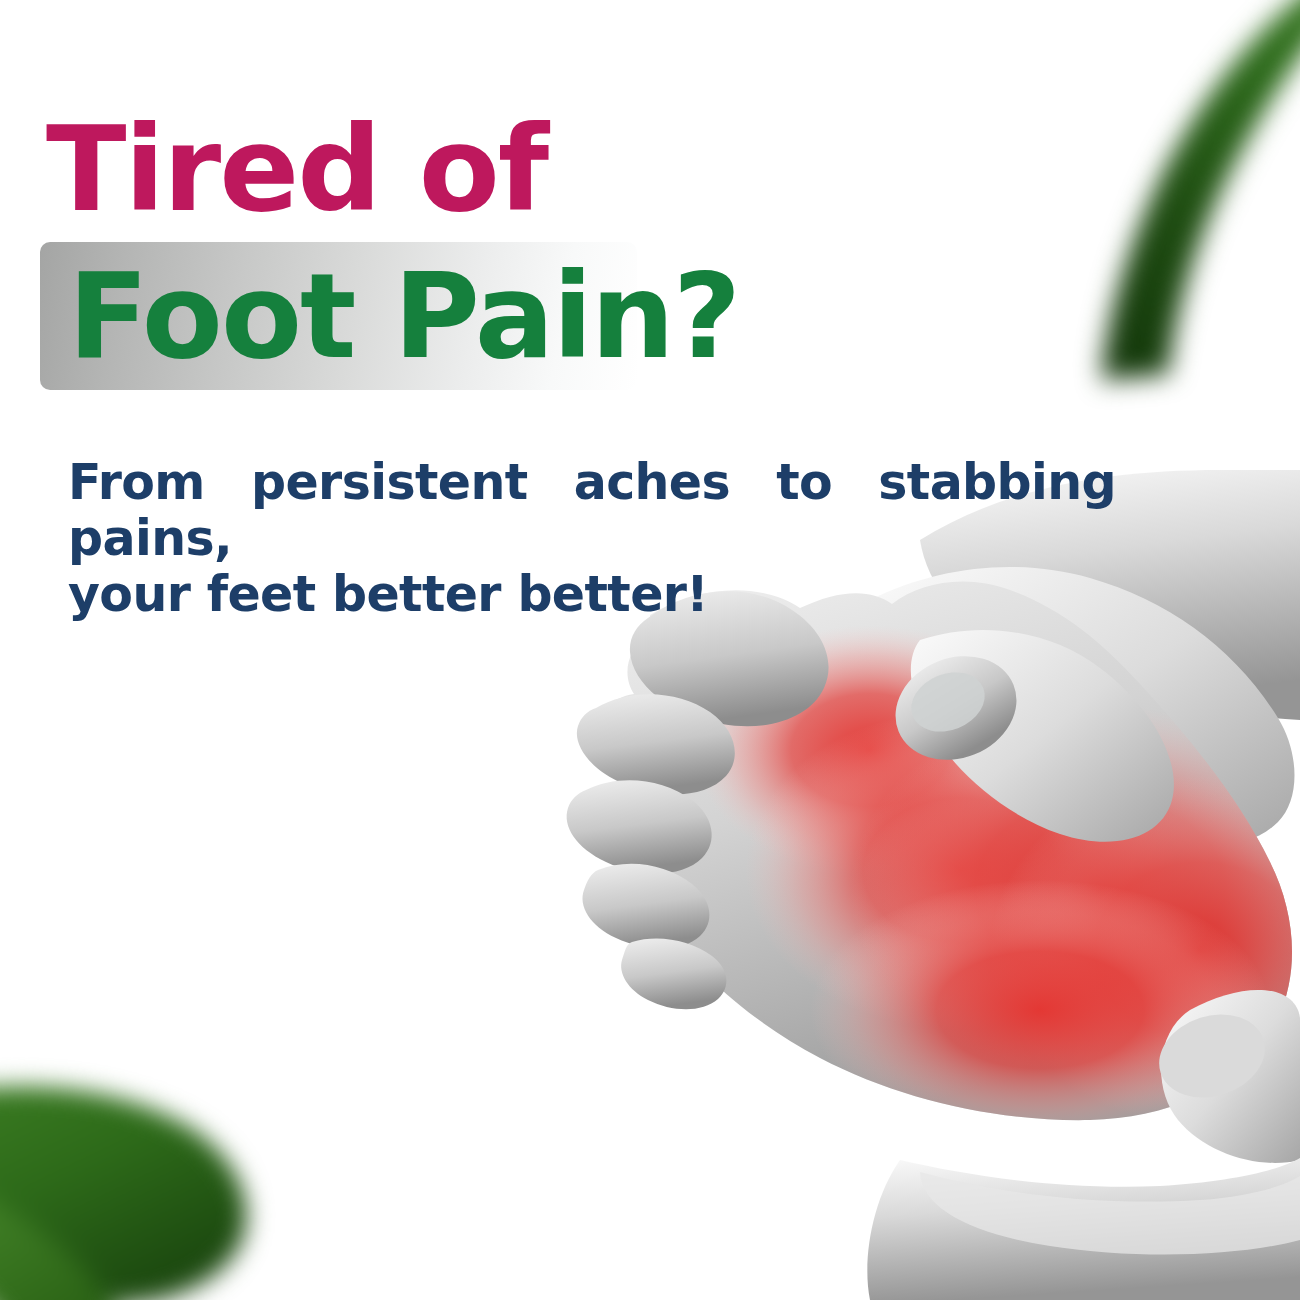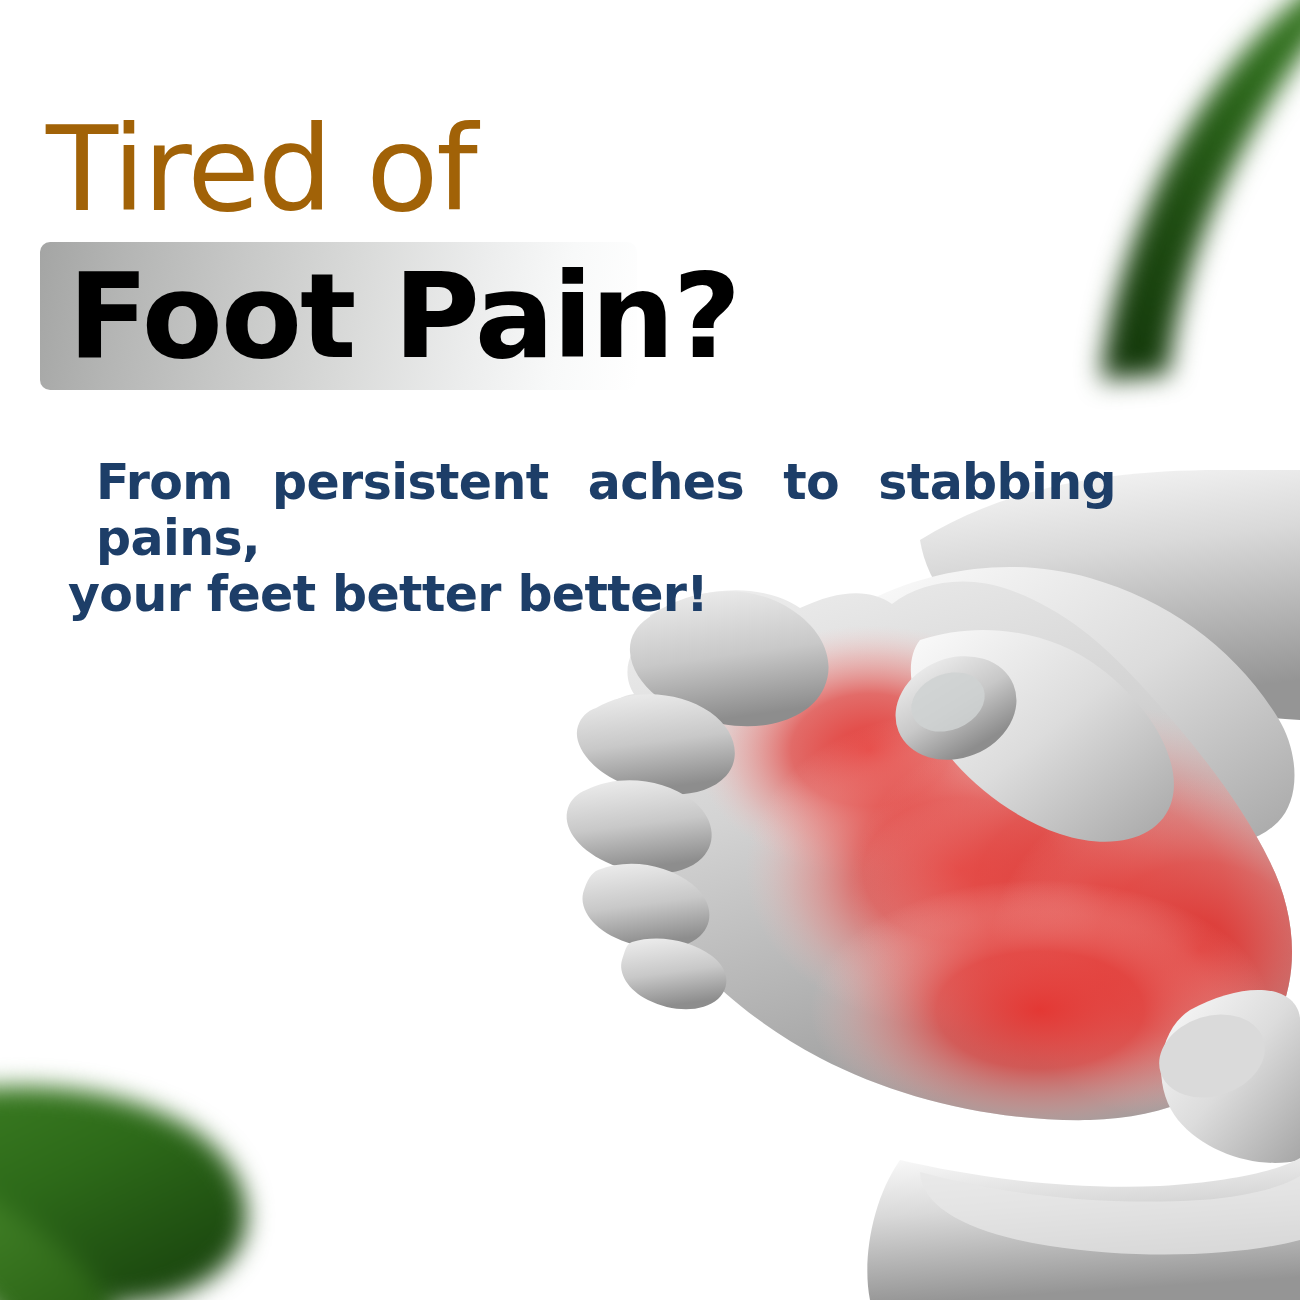--- a/index.html
+++ b/index.html
@@ -47,25 +47,25 @@
 
   
   .headline-block {
     position: absolute;
     left: 40px;
     top: 110px;
     width: 1000px;
   }
   .headline-line1 {
     font-family: "DejaVu Sans", sans-serif;
-    font-weight: 400;
+    font-weight: 700;
     font-size: 118px;
     line-height: 1.0;
     letter-spacing: -2px;
-    color: #a16207;
+    color: #be185d;
     padding-left: 6px;
     margin: 0 0 14px 0;
     white-space: nowrap;
   }
   .highlight-wrap {
     position: relative;
     display: inline-block;
   }
   .highlight-bg {
     position: absolute;
@@ -83,21 +83,21 @@
         #f8f9f9 86%,
         #ffffff 100%);
   }
   .headline-line2 {
     position: relative;
     font-family: "DejaVu Sans", sans-serif;
     font-weight: 700;
     font-size: 118px;
     line-height: 148px;
     letter-spacing: -2px;
-    color: #000000;
+    color: #15803d;
     margin: 0;
     padding: 0 24px 0 28px;
     white-space: nowrap;
   }
 
   
   .subtitle {
     position: absolute;
     left: 68px;
     top: 455px;
@@ -107,21 +107,20 @@
     font-size: 49px;
     line-height: 56px;
     color: #1d3e68;
     letter-spacing: -0.6px;
   }
   .subtitle .l1 {
     display: block;
     text-align: justify;
     text-align-last: justify;
     white-space: normal;
-    margin-left: 28px;
   }
   .subtitle .l2 {
     display: block;
     white-space: nowrap;
   }
 
   
   .photo {
     position: absolute;
     left: 400px;

